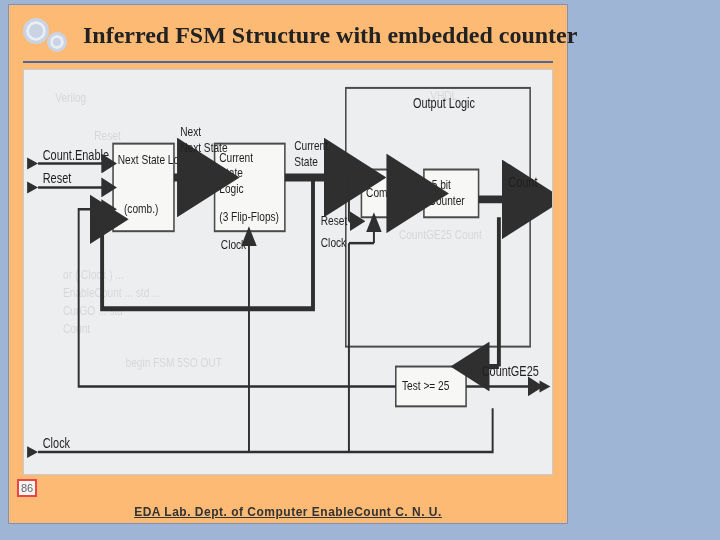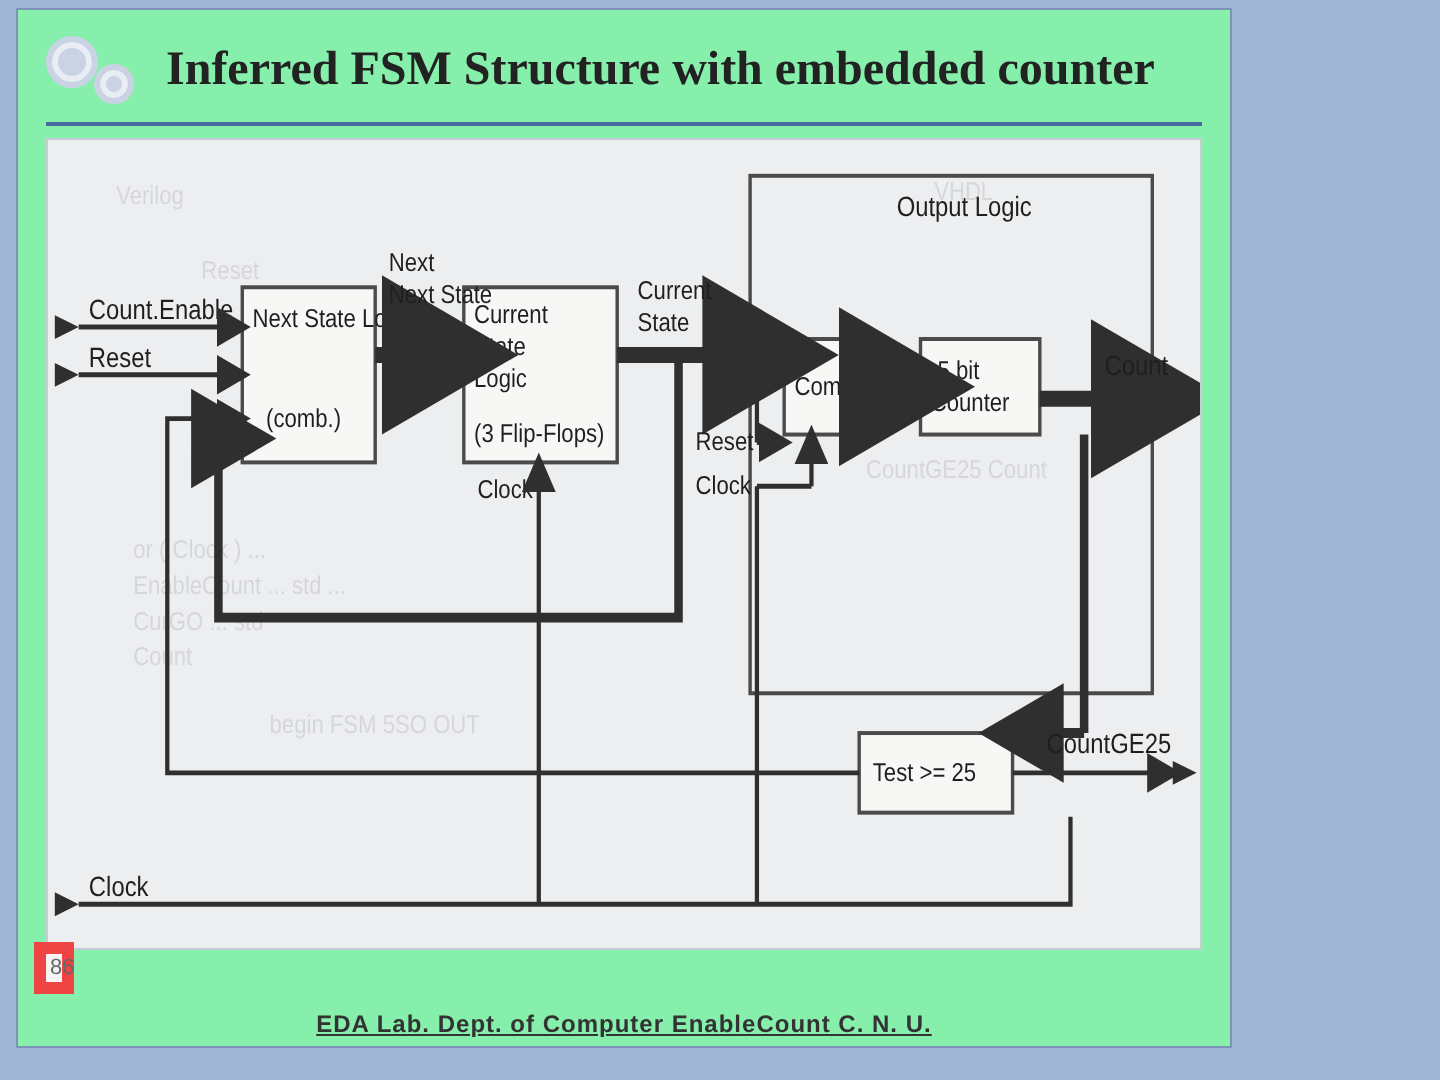--- a/index.html
+++ b/index.html
@@ -6,22 +6,22 @@
   html, body {
     margin: 0; padding: 0;
     width: 720px; height: 540px;
     font-family: "Times New Roman", serif;
     background: #9fb5d6;
     overflow: hidden;
   }
   .slide {
     position: absolute;
     left: 8px; top: 4px;
-    width: 608px; height: 520px;
-    background: #86efac;
+    width: 560px; height: 520px;
+    background: #fdba74;
     border: 1px solid #7e93b6;
   }
   .title-row {
     position: absolute;
     left: 12px; top: 6px; right: 12px;
     height: 48px;
     display: flex; align-items: center;
   }
   .gears {
     width: 54px; height: 42px;
@@ -60,21 +60,21 @@
   .bus   { stroke: #2f2f2f; stroke-width: 8; fill: none; }
   .busL  { stroke: #2f2f2f; stroke-width: 5; fill: none; }
   .lbl   { font: 14px Arial, sans-serif; fill: #1f1f1f; }
   .lblS  { font: 13px Arial, sans-serif; fill: #1f1f1f; }
   .ah    { fill: #2f2f2f; }
 
   .pagenum {
     position: absolute; left: 8px; bottom: 26px;
     font: 11px Arial, sans-serif; color: #666;
     width: 20px; text-align: center;
-    background: #f5f5f5; border: 6px solid #ef4444;
+    background: #f5f5f5; border: 2px solid #ef4444;
     padding: 1px 2px;
   }
   .footer {
     position: absolute; left: 0; right: 0; bottom: 0;
     height: 18px; text-align: center;
     font: bold 12px Arial, sans-serif;
     color: #333; letter-spacing: 0.5px;
     text-decoration: underline;
   }
   .band-top {

